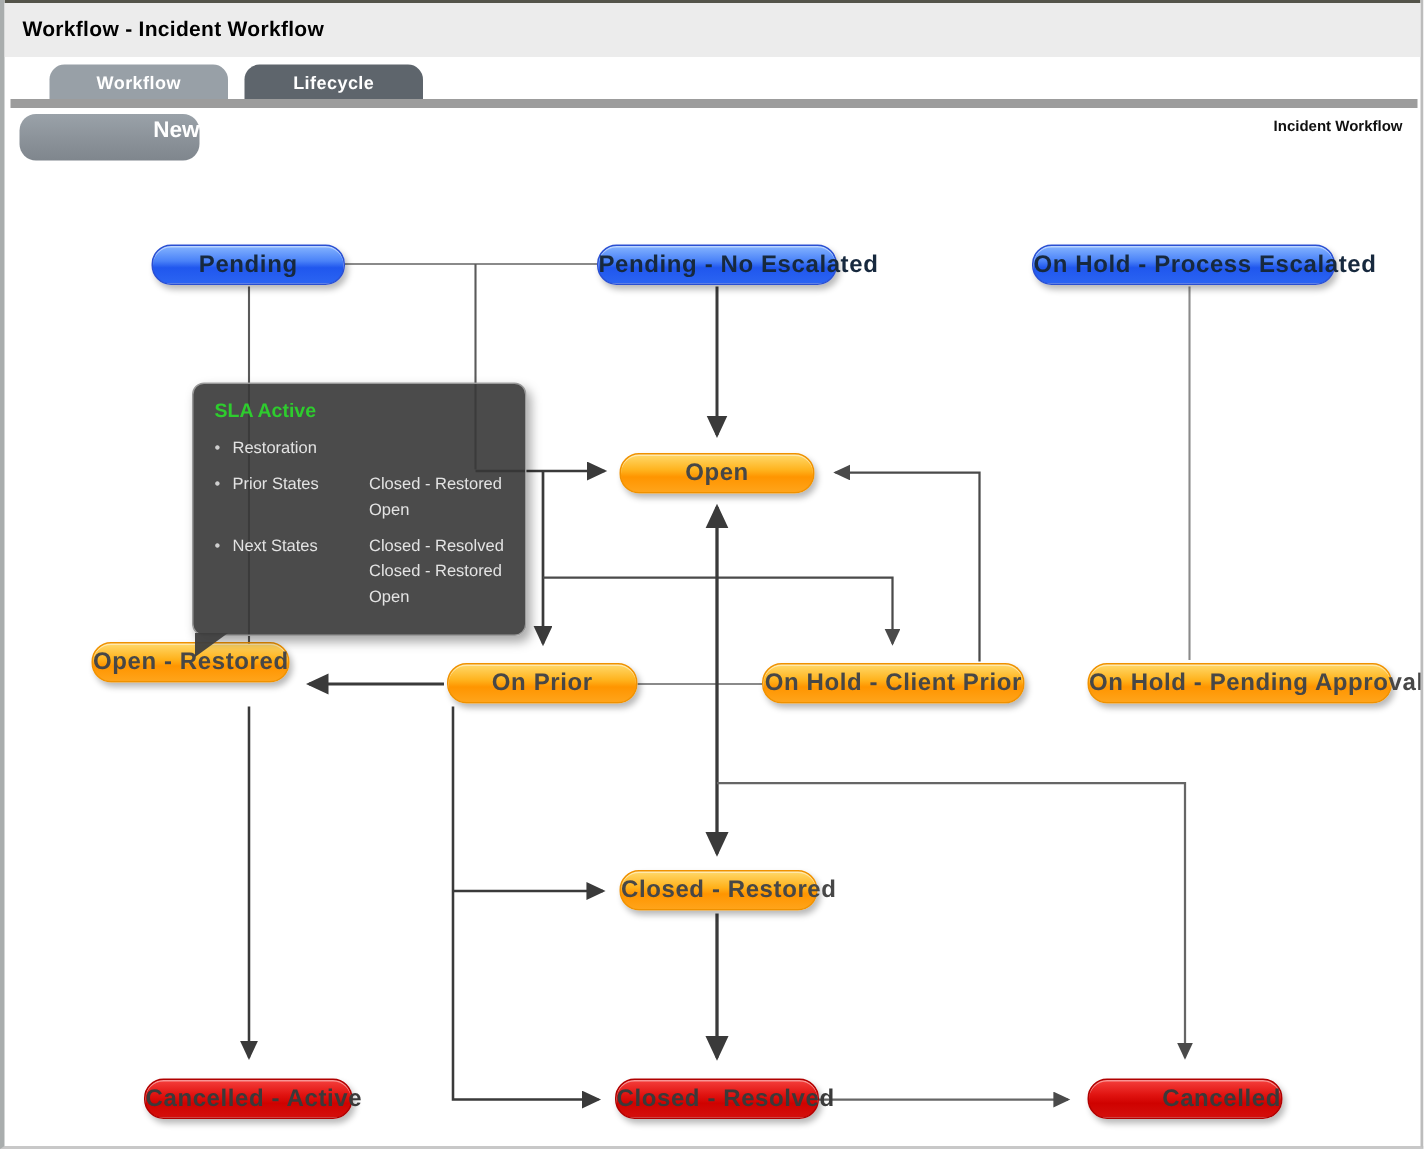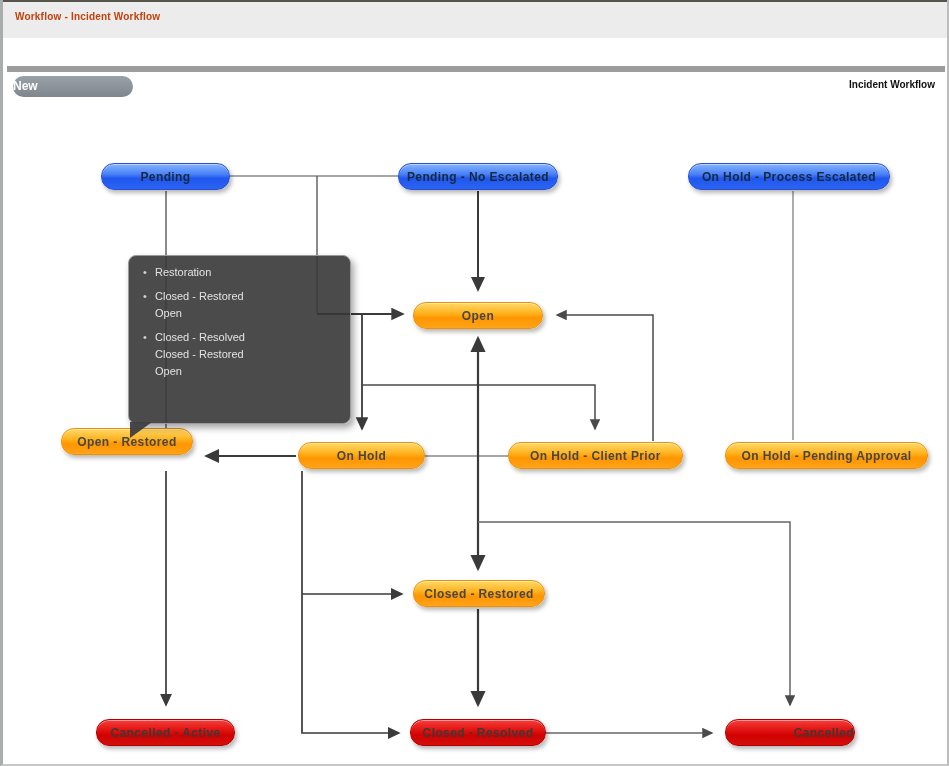--- a/index.html
+++ b/index.html
@@ -4,35 +4,35 @@
 <style>
   html,body{margin:0;padding:0;background:#fff;}
   .page{
     position:relative;width:949px;height:766px;overflow:hidden;
     background:#fff;box-sizing:border-box;
     border-left:3px solid #a9adad;border-right:2px solid #bcbcbc;border-bottom:2px solid #c8c8c8;
     font-family:"Liberation Sans",sans-serif;
   }
   .topstrip{position:absolute;left:0;top:0;width:100%;height:2px;background:#54544a;}
   .titlebar{position:absolute;left:0;top:2px;width:100%;height:36px;background:#ececec;}
-  .titlebar h1{margin:0;padding:9px 0 0 12px;font-size:10px;font-weight:bold;color:#c2410c;letter-spacing:.2px;}
+  .titlebar h1{margin:0;padding:9px 0 0 12px;font-size:14px;font-weight:bold;color:#000000;letter-spacing:.2px;}
   .tabs{position:absolute;left:30px;top:43px;height:23px;display:flex;gap:11px;}
   .tab{width:119px;height:23px;border-radius:10px 10px 0 0;color:#fff;font-size:12px;font-weight:bold;
        text-align:center;line-height:24px;cursor:pointer;letter-spacing:.3px;}
   .tab.active{background:#98a0a7;}
   .tab.inactive{background:#5e656c;}
   .tabbar{position:absolute;left:4px;top:66px;width:938px;height:6px;background:#9c9c9c;}
-  .newbtn{position:absolute;left:10px;top:76px;width:120px;height:21px;border-radius:11px;
+  .newbtn{position:absolute;left:10px;top:76px;width:120px;height:31px;border-radius:11px;
           background:linear-gradient(180deg,#9aa2a9 0%,#8b9299 55%,#7f868d 100%);
-          color:#fff;font-size:12px;font-weight:bold;text-align:left;line-height:21px;cursor:pointer;}
+          color:#fff;font-size:15px;font-weight:bold;text-align:right;line-height:21px;cursor:pointer;}
   .ctxlabel{position:absolute;right:12px;top:79px;font-size:10px;font-weight:bold;color:#101010;}
   svg.wires{position:absolute;left:0;top:0;pointer-events:none;}
   .node{
     position:absolute;height:27px;border-radius:13px;box-sizing:border-box;
-    font-size:12px;font-weight:bold;letter-spacing:.4px;text-align:center;line-height:26px;
+    font-size:16px;font-weight:bold;letter-spacing:.4px;text-align:center;line-height:26px;
     cursor:pointer;box-shadow:2px 3px 4px rgba(0,0,0,.28), inset 0 1px 0 rgba(255,255,255,.45);
     white-space:nowrap;
   }
   .node.entry{background:linear-gradient(180deg,#85b4ff 0%,#4a82f8 40%,#2057ee 58%,#2b64f2 100%);
               border:1px solid #2a4fd2;color:#17293e;}
   .node.active{background:linear-gradient(180deg,#ffd96b 0%,#ffb21c 42%,#ff9500 60%,#ffa41a 100%);
                border:1px solid #ef9100;color:#474747;}
   .node.exit{background:linear-gradient(180deg,#f5403d 0%,#e01310 40%,#cf0200 62%,#d40f0c 100%);
              border:1px solid #b00000;color:#3a3a3a;}
   .tooltip{
@@ -52,20 +52,24 @@
 </style>
 </head>
 <body>
 
 <div class="page">
   <div class="topstrip"></div>
   <div class="titlebar">
     <h1>Workflow - Incident Workflow</h1>
   </div>
 
+  <div class="tabs">
+    <div class="tab active">Workflow</div>
+    <div class="tab inactive">Lifecycle</div>
+  </div>
   <div class="tabbar"></div>
 
   <div class="newbtn">New</div>
   <div class="ctxlabel">Incident Workflow</div>
 
   <svg class="wires" width="949" height="766" viewBox="0 0 949 766">
     <defs>
       <marker id="ad" markerWidth="8" markerHeight="8" refX="6.5" refY="3.5" orient="auto">
         <path d="M0,0 L7.5,3.5 L0,7 z" fill="#3a3a3a"></path>
       </marker>
@@ -100,45 +104,48 @@
       <path d="M543,733 H709" stroke="#666666" stroke-width="1.5" marker-end="url(#ag)"></path>
     </g>
   </svg>
 
   <div id="nodes">
       <div class="node entry" style="left: 98px; top: 163px; width: 129px;">Pending</div>
       <div class="node entry" style="left: 395px; top: 163px; width: 160px;">Pending - No Escalated</div>
       <div class="node entry" style="left: 685px; top: 163px; width: 202px;">On Hold - Process Escalated</div>
       <div class="node active" style="left: 410px; top: 302px; width: 130px;">Open</div>
       <div class="node active" style="left: 58px; top: 428px; width: 132px;">Open - Restored</div>
-      <div class="node active" style="left: 295px; top: 442px; width: 127px;">On Hold</div>
+      <div class="node active" style="left: 295px; top: 442px; width: 127px;">On Prior</div>
       <div class="node active" style="left: 505px; top: 442px; width: 175px;">On Hold - Client Prior</div>
       <div class="node active" style="left: 722px; top: 442px; width: 203px;">On Hold - Pending Approval</div>
       <div class="node active" style="left: 410px; top: 580px; width: 132px;">Closed - Restored</div>
       <div class="node exit" style="left: 93px; top: 719px; width: 139px;">Cancelled - Active</div>
       <div class="node exit" style="left: 407px; top: 719px; width: 136px;">Closed - Resolved</div>
       <div class="node exit" style="left: 722px; top: 719px; width: 130px; text-align: right;">Cancelled</div>
     </div>
 
   <div class="tooltip">
+    <div class="tt-title" style="color: rgb(46, 204, 46);">SLA Active</div>
     <div id="tt-rows">
         <div class="tt-row">
           <span class="tt-bullet">•</span>
           <span class="tt-label">Restoration</span>
           <span class="tt-values"></span>
         </div>
         <div class="tt-row">
           <span class="tt-bullet">•</span>
+          <span class="tt-label">Prior States</span>
           <span class="tt-values">
             <div>Closed - Restored</div>
             <div>Open</div>
           </span>
         </div>
         <div class="tt-row">
           <span class="tt-bullet">•</span>
+          <span class="tt-label">Next States</span>
           <span class="tt-values">
             <div>Closed - Resolved</div>
             <div>Closed - Restored</div>
             <div>Open</div>
           </span>
         </div>
       </div>
     <div class="tail"></div>
   </div>
 </div>

